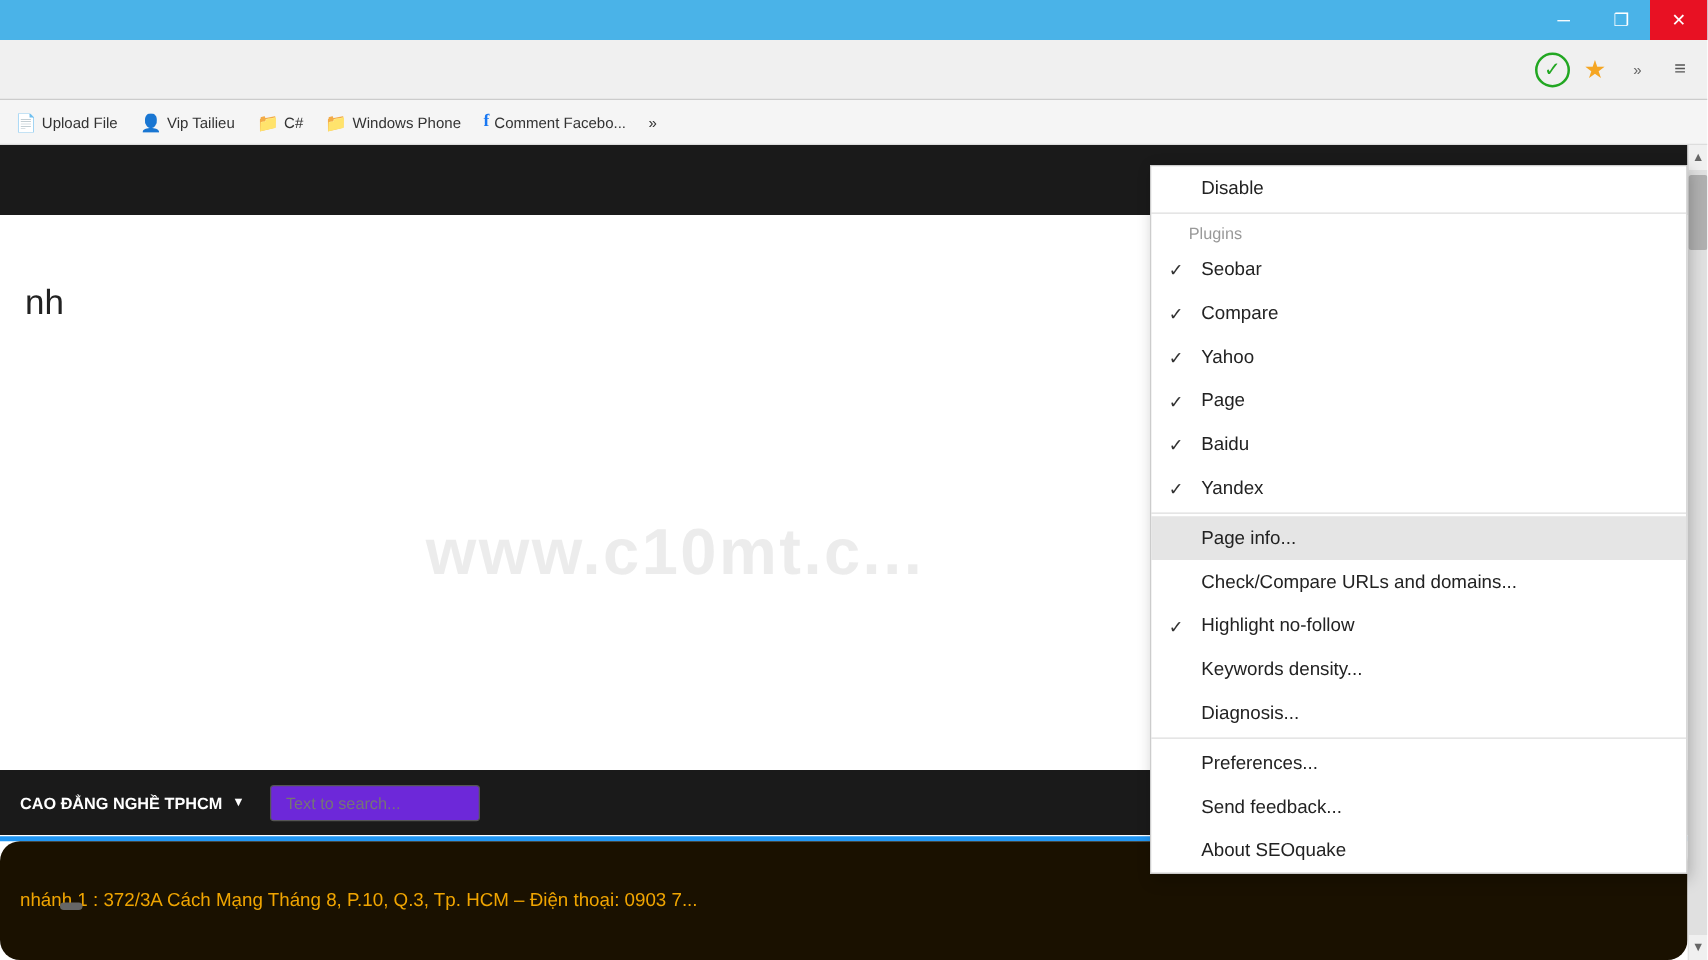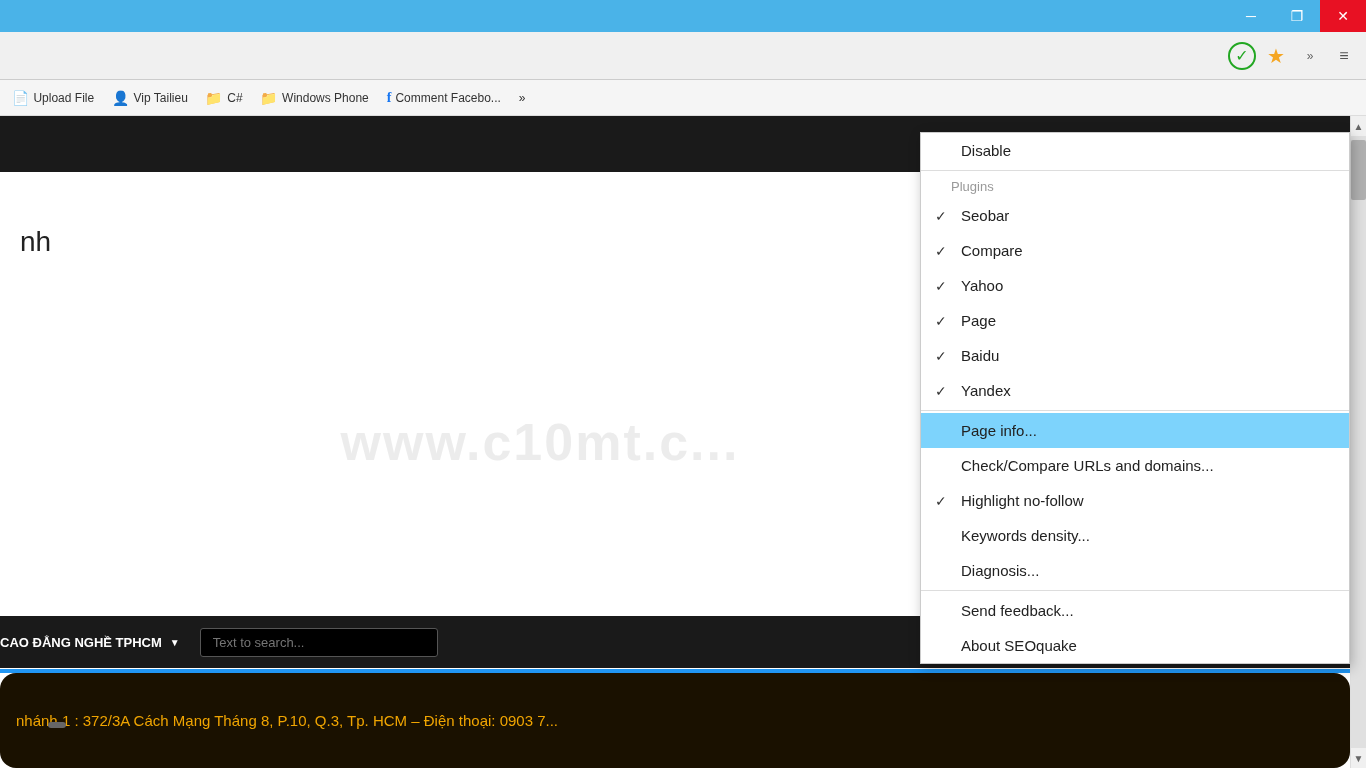--- a/index.html
+++ b/index.html
@@ -147,41 +147,42 @@
     
     .site-nav-bar {
       position: absolute;
       bottom: 100px;
       left: 0;
       right: 0;
       height: 52px;
       background: #1a1a1a;
       display: flex;
       align-items: center;
+      padding-left: 16px;
       gap: 0;
     }
     .nav-brand {
       color: #fff;
       font-size: 13px;
       font-weight: bold;
       margin-right: 8px;
     }
     .nav-dropdown-icon {
       color: #fff;
       font-size: 10px;
       margin-right: 20px;
     }
     .search-box {
-      background: #000000;
+      background: #6d28d9;
       border: 1px solid #555;
       border-radius: 3px;
       color: #aaa;
       font-size: 13px;
       padding: 6px 12px;
-      width: 238px;
+      width: 168px;
     }
 
     
     .blue-bar {
       position: absolute;
       bottom: 95px;
       left: 0;
       right: 0;
       height: 4px;
       background: linear-gradient(to right, #2196F3 0%, #2196F3 100%);
@@ -248,21 +249,21 @@
     }
     .menu-item {
       display: flex;
       align-items: center;
       padding: 9px 16px 9px 14px;
       font-size: 15px;
       color: #222;
       cursor: pointer;
       gap: 10px;
     }
-    .menu-item.highlighted { background: #7dd3fc; align-items: center; }
+    .menu-item.highlighted { background: #e5e5e5; align-items: center; }
     .menu-item .check {
       width: 16px;
       color: #333;
       font-size: 14px;
       flex-shrink: 0;
     }
     .menu-separator {
       height: 1px;
       background: #ddd;
       margin: 2px 0;
@@ -415,20 +416,24 @@
       <span class="check"></span>
       <span>Keywords density...</span>
     </div>
 
     <div class="menu-item">
       <span class="check"></span>
       <span>Diagnosis...</span>
     </div>
     <div class="menu-separator"></div>
 
+    <div class="menu-item">
+      <span class="check"></span>
+      <span>Preferences...</span>
+    </div>
 
     <div class="menu-item">
       <span class="check"></span>
       <span>Send feedback...</span>
     </div>
 
     <div class="menu-item">
       <span class="check"></span>
       <span>About SEOquake</span>
     </div>

